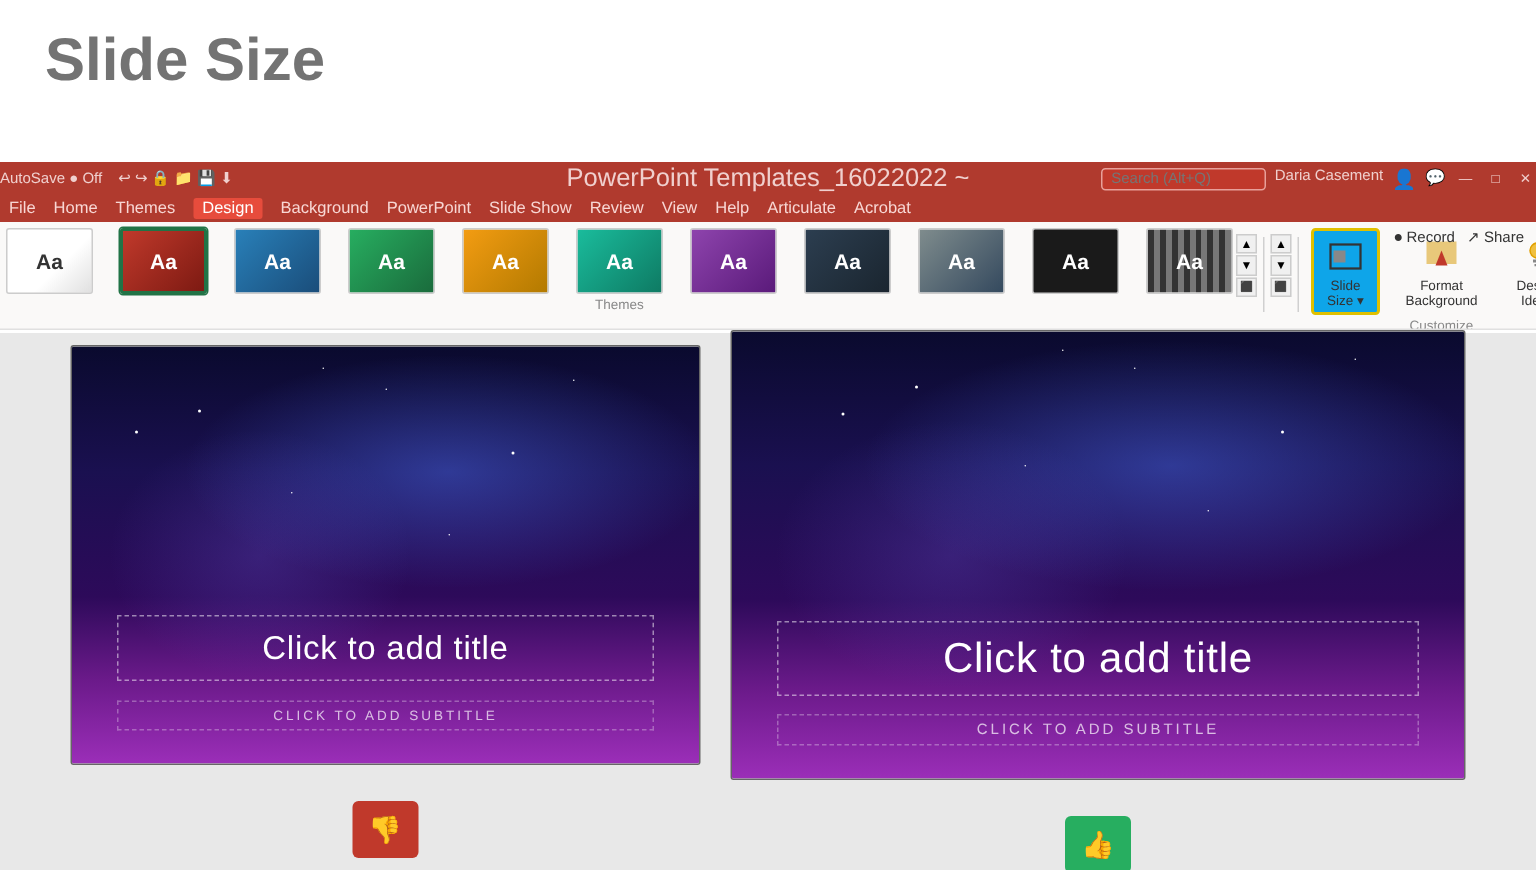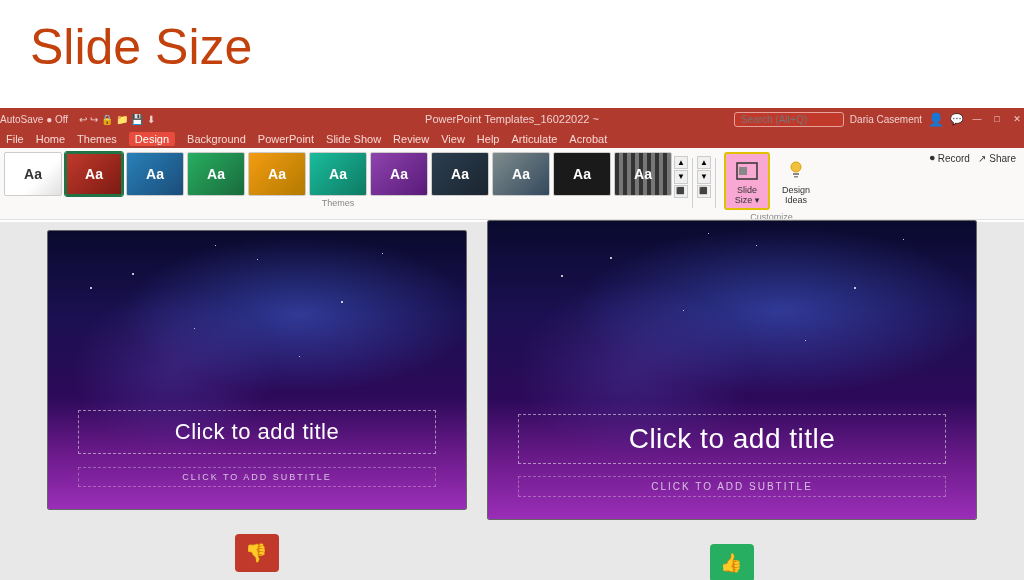--- a/index.html
+++ b/index.html
@@ -10,23 +10,23 @@
       height: 580px;
       overflow: hidden;
       position: relative;
     }
 
     
     #page-title {
       position: absolute;
       top: 18px;
       left: 30px;
-      font-size: 50px;
-      font-weight: normal;
-      color: #c2410c;
+      font-size: 40px;
+      font-weight: bold;
+      color: #737373;
       z-index: 10;
     }
 
     
     .title-bar {
       position: absolute;
       top: 108px;
       left: 0;
       right: 0;
       height: 22px;
@@ -38,29 +38,29 @@
       z-index: 6;
     }
     .title-bar-left {
       display: flex;
       align-items: center;
       gap: 4px;
       font-size: 10px;
       color: #f0d0ce;
     }
     .title-bar-center {
-      font-size: 11px;
+      font-size: 17px;
       color: #f0d0ce;
       position: absolute;
       left: 50%;
       transform: translateX(-50%);
     }
     .title-bar-right {
       display: flex;
-      align-items: center;
+      align-items: flex-start;
       gap: 6px;
       font-size: 10px;
       color: #f0d0ce;
     }
     .title-bar-search {
       background: #c0392b;
       border: 1px solid #e8a09a;
       border-radius: 3px;
       padding: 1px 6px;
       font-size: 10px;
@@ -165,21 +165,21 @@
       width: 46px;
       height: 58px;
       padding: 4px 2px 2px;
       border-radius: 3px;
       cursor: pointer;
       font-size: 9px;
       color: #444;
       gap: 2px;
     }
     .ribbon-btn.highlighted {
-      background: #f9a8d4;
+      background: #0ea5e9;
       border: 2px solid #e0c000;
     }
     .ribbon-btn-icon {
       width: 28px;
       height: 28px;
       display: flex;
       align-items: center;
       justify-content: center;
       font-size: 18px;
     }
@@ -199,21 +199,21 @@
     }
     .ribbon-group {
       display: flex;
       flex-direction: column;
       align-items: center;
       height: 68px;
       padding-top: 2px;
     }
     .ribbon-group-items {
       display: flex;
-      gap: 3px;
+      gap: 18px;
       align-items: center;
     }
 
     
     .scroll-arrow {
       display: flex;
       flex-direction: column;
       gap: 1px;
       height: 48px;
       justify-content: center;
@@ -472,20 +472,29 @@
       <div class="ribbon-btn highlighted">
         <div class="ribbon-btn-icon">
           <svg width="24" height="20" viewBox="0 0 24 20">
             <rect x="2" y="2" width="20" height="16" fill="none" stroke="#333" stroke-width="1.5"></rect>
             <rect x="4" y="6" width="8" height="8" fill="#888"></rect>
           </svg>
         </div>
         <div class="ribbon-btn-label">Slide<br>Size ▾</div>
       </div>
 
+      <div class="ribbon-btn">
+        <div class="ribbon-btn-icon">
+          <svg width="24" height="22" viewBox="0 0 24 22">
+            <rect x="2" y="2" width="20" height="15" fill="#e8c87a"></rect>
+            <path d="M8 18 L12 8 L16 18Z" fill="#c0392b"></path>
+          </svg>
+        </div>
+        <div class="ribbon-btn-label">Format<br>Background</div>
+      </div>
 
       <div class="ribbon-btn">
         <div class="ribbon-btn-icon">
           <svg width="24" height="22" viewBox="0 0 24 22">
             <circle cx="12" cy="8" r="5" fill="#f0c040" stroke="#e0a000" stroke-width="1"></circle>
             <rect x="9" y="14" width="6" height="2" fill="#888"></rect>
             <rect x="10" y="17" width="4" height="1.5" fill="#888"></rect>
           </svg>
         </div>
         <div class="ribbon-btn-label">Design<br>Ideas</div>

